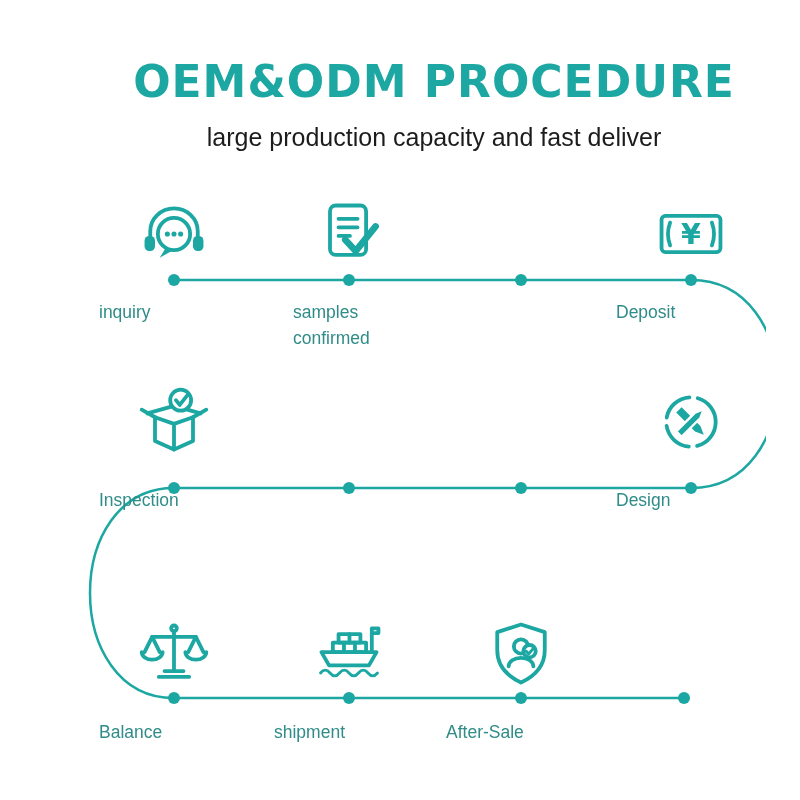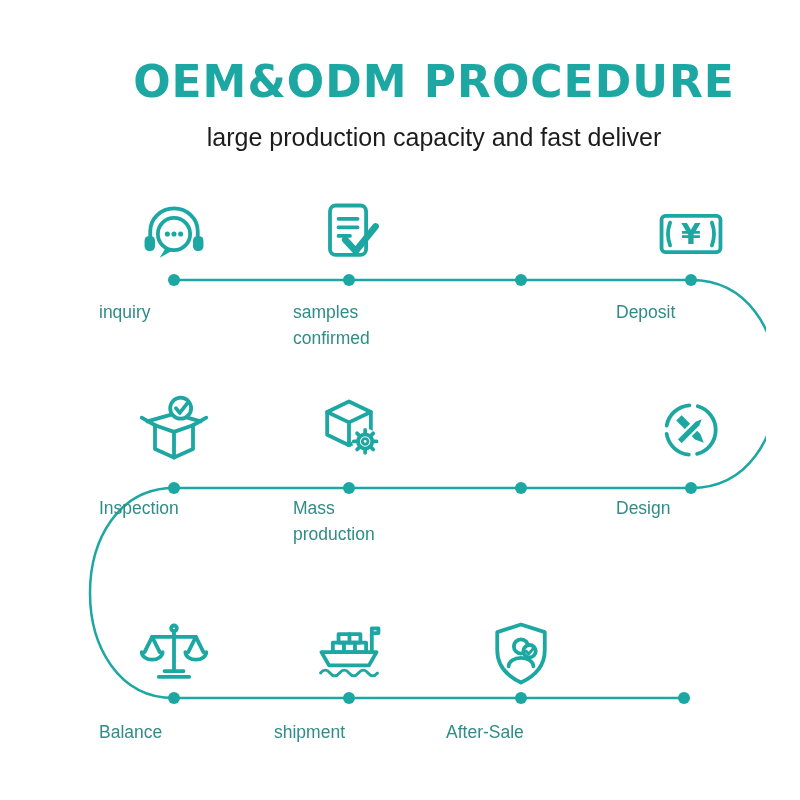--- a/index.html
+++ b/index.html
@@ -21,21 +21,21 @@
     margin-top:16px;font-size:25px;color:var(--subtitle);font-weight:400;
   }
   svg.flow{position:absolute;top:0;left:0;}
   svg.flow path{stroke:var(--accent);stroke-width:2.5;fill:none;}
   svg.flow circle{fill:var(--accent);}
   .step{
     position:absolute;transform:translateX(-50%);
     display:flex;flex-direction:column;align-items:center;
   }
   .col1{left:140px}.col2{left:315px}.col3{left:487px}.col4{left:657px}
-  .row1{top:188px}.row2{top:384px}.row3{top:608px}
+  .row1{top:188px}.row2{top:376px}.row3{top:608px}
   .icon{width:76px;height:76px;color:var(--accent);}
   .icon svg{width:100%;height:100%;}
   .label{
     margin-top:27px;font-size:17.5px;line-height:1.5;text-align:left;
     color:var(--label);width:150px;
   }
   .w-narrow{width:112px;}
   .w-wide{width:172px;}
 </style>
 </head>
@@ -112,35 +112,20 @@
         <path d="M20 35 L6 27 M60 35 L74 27"></path>
         <path d="M20 35 V60 L40 69 L60 60 V35"></path>
         <path d="M20 35 L40 42 L60 35 M40 42 V69"></path>
         <circle cx="47" cy="17" r="11" fill="#fff"></circle>
         <path d="M42 17 l4 5 8 -10"></path>
       </svg>
     </div>
     <div class="label">Inspection</div>
   </div>
 
-  <div class="step col2 row2">
-    <div class="icon">
-      <svg viewBox="0 0 80 80" fill="none" stroke="currentColor" stroke-width="4" stroke-linecap="round" stroke-linejoin="round">
-        <path d="M40 10 L63 21 V45 L40 56 L17 45 V21 Z"></path>
-        <path d="M17 21 L40 32 L63 21 M40 32 V56"></path>
-        <g transform="translate(57,52)">
-          <circle r="13.5" fill="#fff" stroke="none"></circle>
-          <path d="M8 0 H12 M-8 0 H-12 M0 8 V12 M0 -8 V-12 M5.7 5.7 L8.5 8.5 M-5.7 5.7 L-8.5 8.5 M-5.7 -5.7 L-8.5 -8.5 M5.7 -5.7 L8.5 -8.5"></path>
-          <circle r="7.5"></circle>
-          <circle r="3" stroke-width="3"></circle>
-        </g>
-      </svg>
-    </div>
-    <div class="label w-narrow">Mass production</div>
-  </div>
 
 
   <div class="step col1 row3">
     <div class="icon">
       <svg viewBox="0 0 80 80" fill="none" stroke="currentColor" stroke-width="4" stroke-linecap="round" stroke-linejoin="round">
         <circle cx="40" cy="13" r="3"></circle>
         <path d="M40 17 V58"></path>
         <path d="M17 22 H63"></path>
         <path d="M17 22 L9 38 M17 22 L25 38"></path>
         <path d="M6 38 a11 8 0 0 0 22 0"></path>

